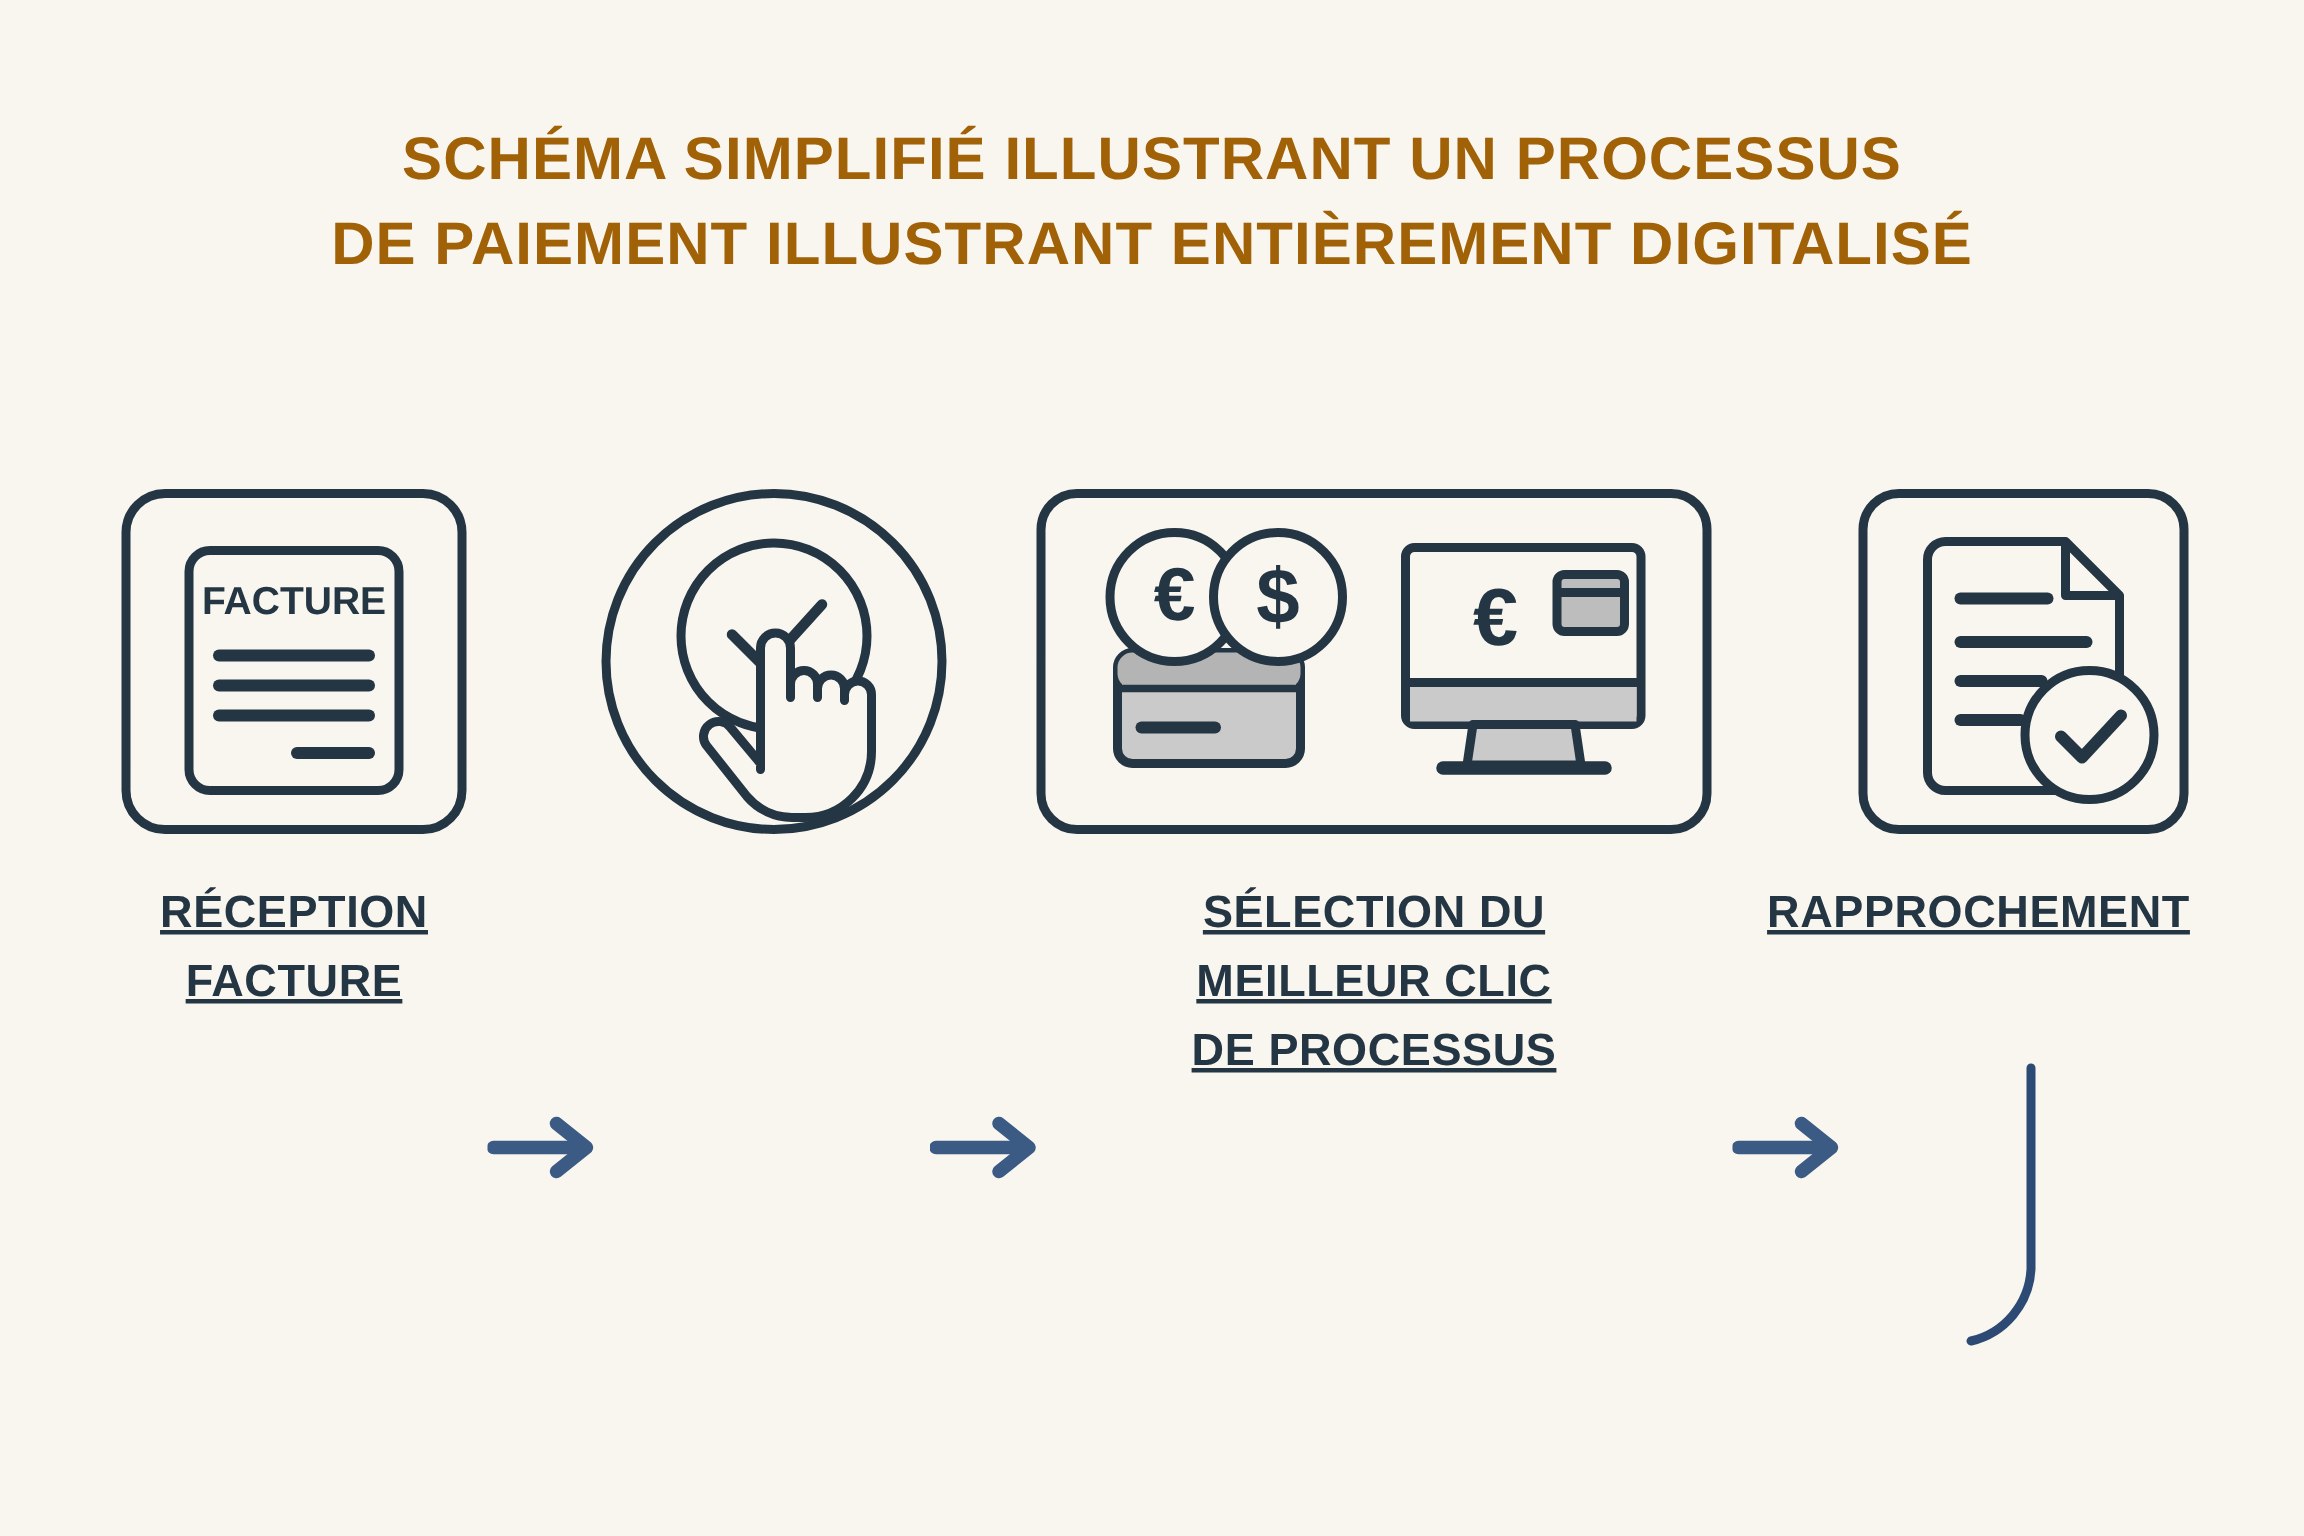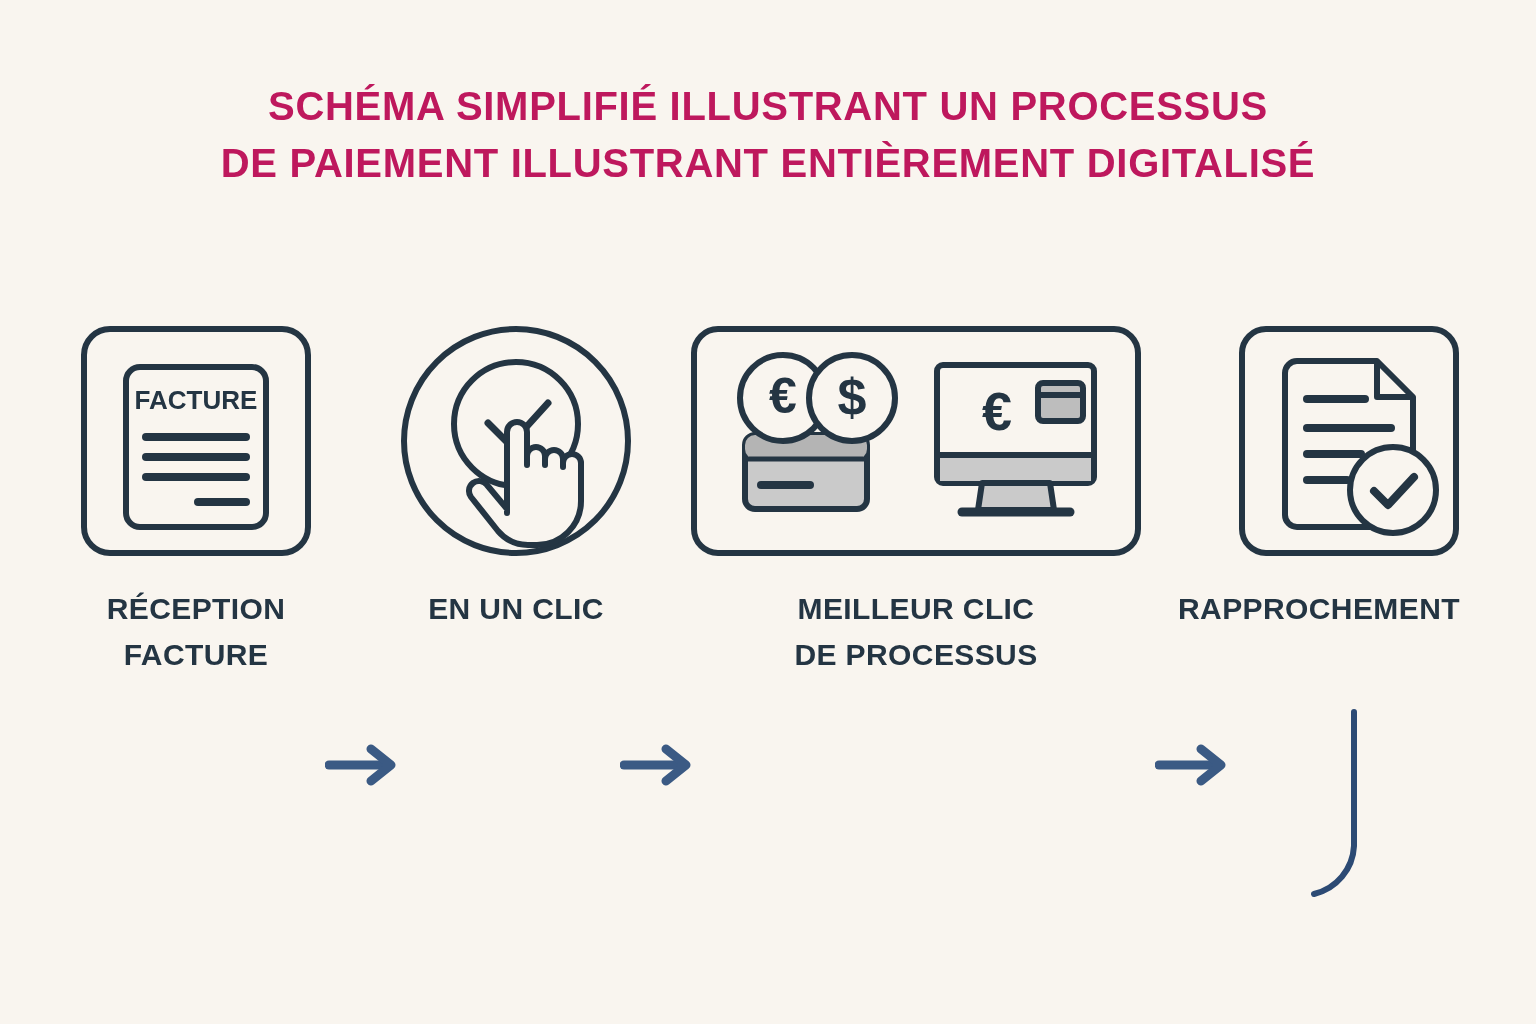--- a/index.html
+++ b/index.html
@@ -24,21 +24,21 @@
   
   .title-block {
     position: absolute;
     top: 78px;
     left: 0;
     width: 1536px;
     text-align: center;
   }
   .title-line {
     display: block;
-    color: #be185d;
+    color: #a16207;
     font-family: "Liberation Sans", sans-serif;
     font-weight: bold;
     font-size: 40px;
     letter-spacing: 0.7px;
     line-height: 57px;
     white-space: nowrap;
   }
 
   
   .steps-row {
@@ -66,21 +66,21 @@
     position: absolute;
     text-align: center;
     color: #243543;
     font-family: "Liberation Sans", sans-serif;
     font-weight: bold;
     font-size: 30px;
     line-height: 46px;
     letter-spacing: 0.4px;
     top: 586px;
   }
-  .step-label .lbl-line { display: block; white-space: nowrap; }
+  .step-label .lbl-line { display: block; white-space: nowrap; text-decoration: underline; }
 
   
   .tail-mark {
     position: absolute;
     left: 1296px;
     top: 706px;
   }
   .tail-mark svg { display: block; }
 </style>
 </head>
@@ -203,24 +203,24 @@
     </div>
 
   </div>
 
   <div class="step-label" style="left:36px; width:320px;">
     <span class="lbl-line">RÉCEPTION</span>
     <span class="lbl-line">FACTURE</span>
   </div>
 
   <div class="step-label" style="left:356px; width:320px;">
-    <span class="lbl-line">EN UN CLIC</span>
   </div>
 
   <div class="step-label" style="left:706px; width:420px;">
+    <span class="lbl-line">SÉLECTION DU</span>
     <span class="lbl-line">MEILLEUR CLIC</span>
     <span class="lbl-line">DE PROCESSUS</span>
   </div>
 
   <div class="step-label" style="left:1131px; width:376px;">
     <span class="lbl-line">RAPPROCHEMENT</span>
   </div>
 
   <div class="tail-mark">
     <svg width="90" height="200" viewBox="0 0 90 200">

